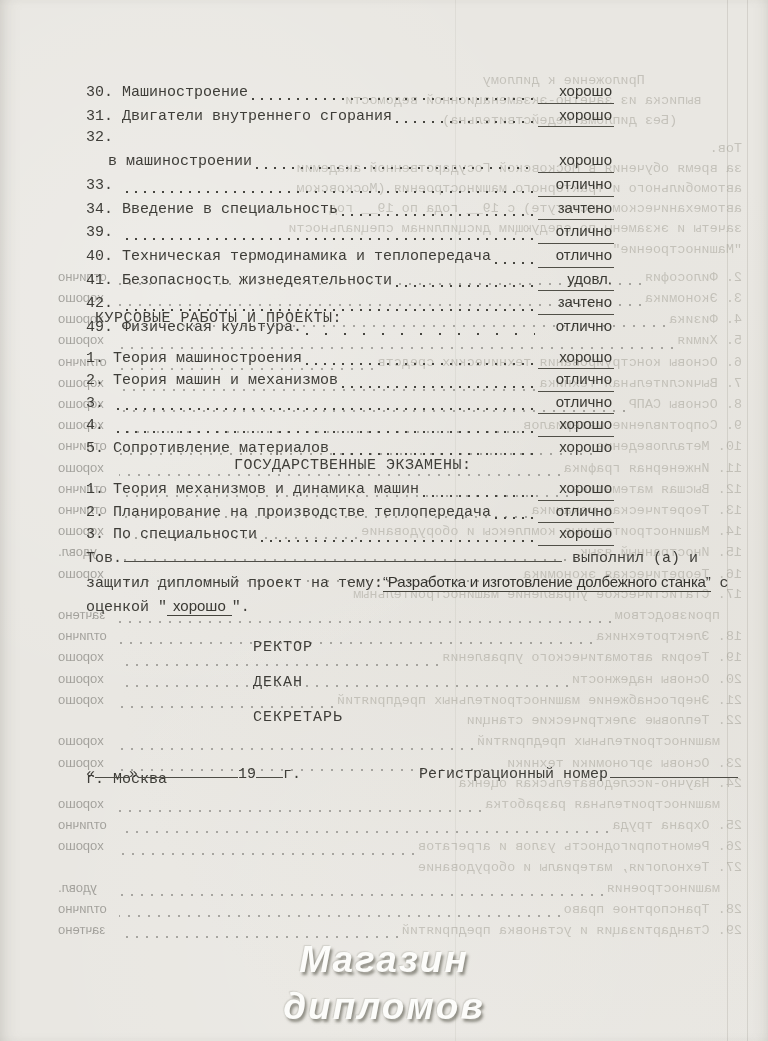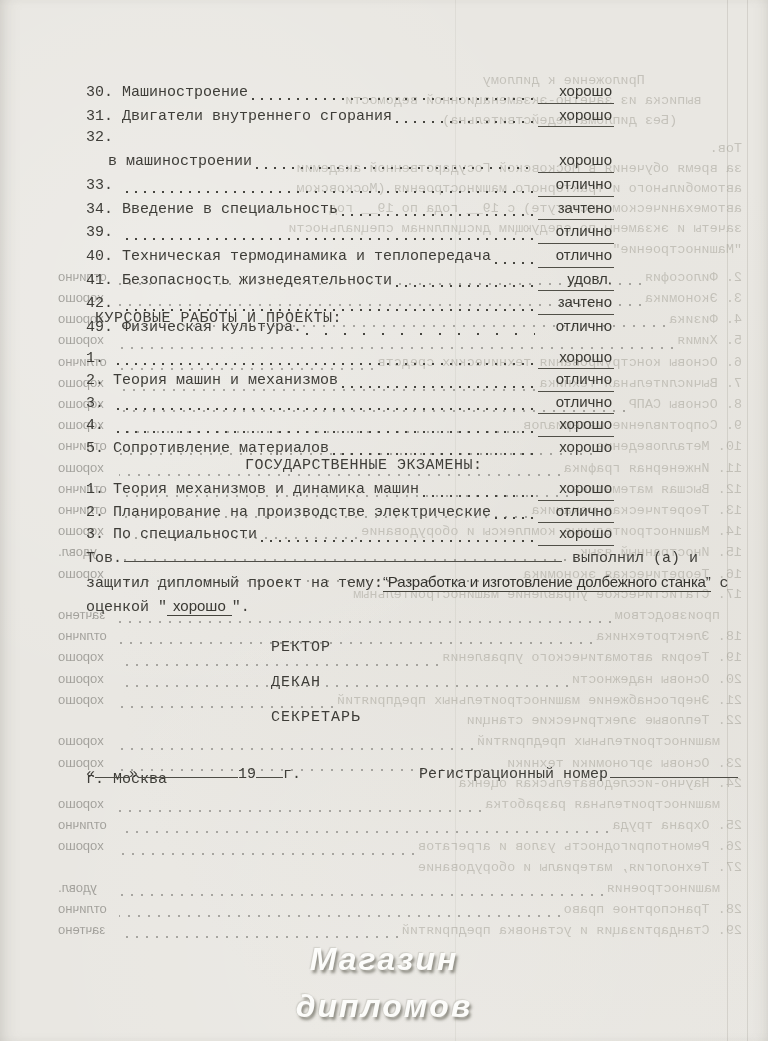--- a/index.html
+++ b/index.html
@@ -47,49 +47,49 @@
     border-bottom:1.4px solid #504f47; color:#3a3933;
   }
   .grade.nu{border-bottom:none;}
   .grade:empty{display:none;}
 
   
   .front{position:absolute;inset:0;z-index:2;font-size:15px;}
   .subjects{position:absolute;left:86px;width:528px;top:80px;line-height:21.7px;}
   .kurs-head{position:absolute;left:95px;top:310px;letter-spacing:.5px;}
   .kurs{position:absolute;left:86px;width:528px;top:347px;line-height:20.4px;}
-  .ge-head{position:absolute;left:245px;top:457px;letter-spacing:.5px;}
+  .ge-head{position:absolute;left:234px;top:457px;letter-spacing:.5px;}
   .ge{position:absolute;left:86px;width:528px;top:478px;line-height:20.6px;}
 
   .tov{position:absolute;left:86px;width:652px;top:548px;line-height:22.5px;}
   .tov .l1{display:flex;align-items:baseline;width:612px;}
   .blank{display:inline-block;border-bottom:1.3px solid #4e4d46;height:13px;}
   .l1 .blank{flex:1;margin:0 10px 0 2px;}
   .topic{
     font-family:"Liberation Sans","DejaVu Sans",sans-serif;font-weight:400;
     font-size:15px;letter-spacing:-.2px;color:#34332e;
     border-bottom:1.3px solid #44433c;padding-bottom:1px;
   }
   .gword{
     font-family:"Liberation Sans","DejaVu Sans",sans-serif;font-size:15px;color:#3a3933;
     border-bottom:1.3px solid #44433c;padding:0 6px 1px 6px;
   }
-  .sig{position:absolute;left:271px;line-height:35px;letter-spacing:1px;font-family:Liberation Mono, monospace;}
+  .sig{position:absolute;left:253px;line-height:35px;letter-spacing:1px;font-family:Liberation Mono, monospace;}
   .sig div{height:35px;}
   .city{position:absolute;left:86px;top:771px;}
   .dateline{position:absolute;left:86px;top:764px;width:652px;display:flex;align-items:baseline;}
   .dateline .b1{width:34px;}.dateline .b2{width:100px;}.dateline .b3{width:27px;}
   .dateline .gap{width:118px;}
   .dateline .b4{flex:1;margin-left:2px;}
 
   
   .wm{
     position:absolute;left:0;right:0;top:936px;z-index:3;text-align:center;
     font-family:"Liberation Sans","DejaVu Sans",sans-serif;font-weight:700;font-style:italic;
-    font-size:32px;line-height:47px;letter-spacing:2px;color:#fcfcfa;
+    font-size:37px;line-height:47px;letter-spacing:2px;color:#fcfcfa;
     text-shadow:2px 3px 3px rgba(110,108,98,.75), -1px -1px 1px rgba(140,138,128,.25);
   }
 </style>
 </head>
 <body>
 
 <div class="page">
 
   <div class="crease c1"></div>
   <div class="crease c2"></div>
@@ -482,20 +482,21 @@
           <span class="leader sp"></span>
           <span class="grade nu">отлично</span>
         </div>
       </div>
 
     <div class="kurs-head">КУРСОВЫЕ РАБОТЫ И ПРОЕКТЫ:</div>
     <div class="kurs">
 
         <div class="row">
           <span class="num">1. </span>
+          <span class="lbl">Теория машиностроения</span>
           <span class="leader"></span>
           <span class="grade">хорошо</span>
         </div>
 
         <div class="row">
           <span class="num">2. </span>
           <span class="lbl">Теория машин и механизмов</span>
           <span class="leader"></span>
           <span class="grade">отлично</span>
         </div>
@@ -525,21 +526,21 @@
 
         <div class="row">
           <span class="num">1. </span>
           <span class="lbl">Теория механизмов и динамика машин</span>
           <span class="leader"></span>
           <span class="grade">хорошо</span>
         </div>
 
         <div class="row">
           <span class="num">2. </span>
-          <span class="lbl">Планирование на производстве электрические</span>
+          <span class="lbl">Планирование на производстве теплопередача</span>
           <span class="leader"></span>
           <span class="grade">отлично</span>
         </div>
 
         <div class="row">
           <span class="num">3. </span>
           <span class="lbl">По специальности</span>
           <span class="leader"></span>
           <span class="grade">хорошо</span>
         </div>

